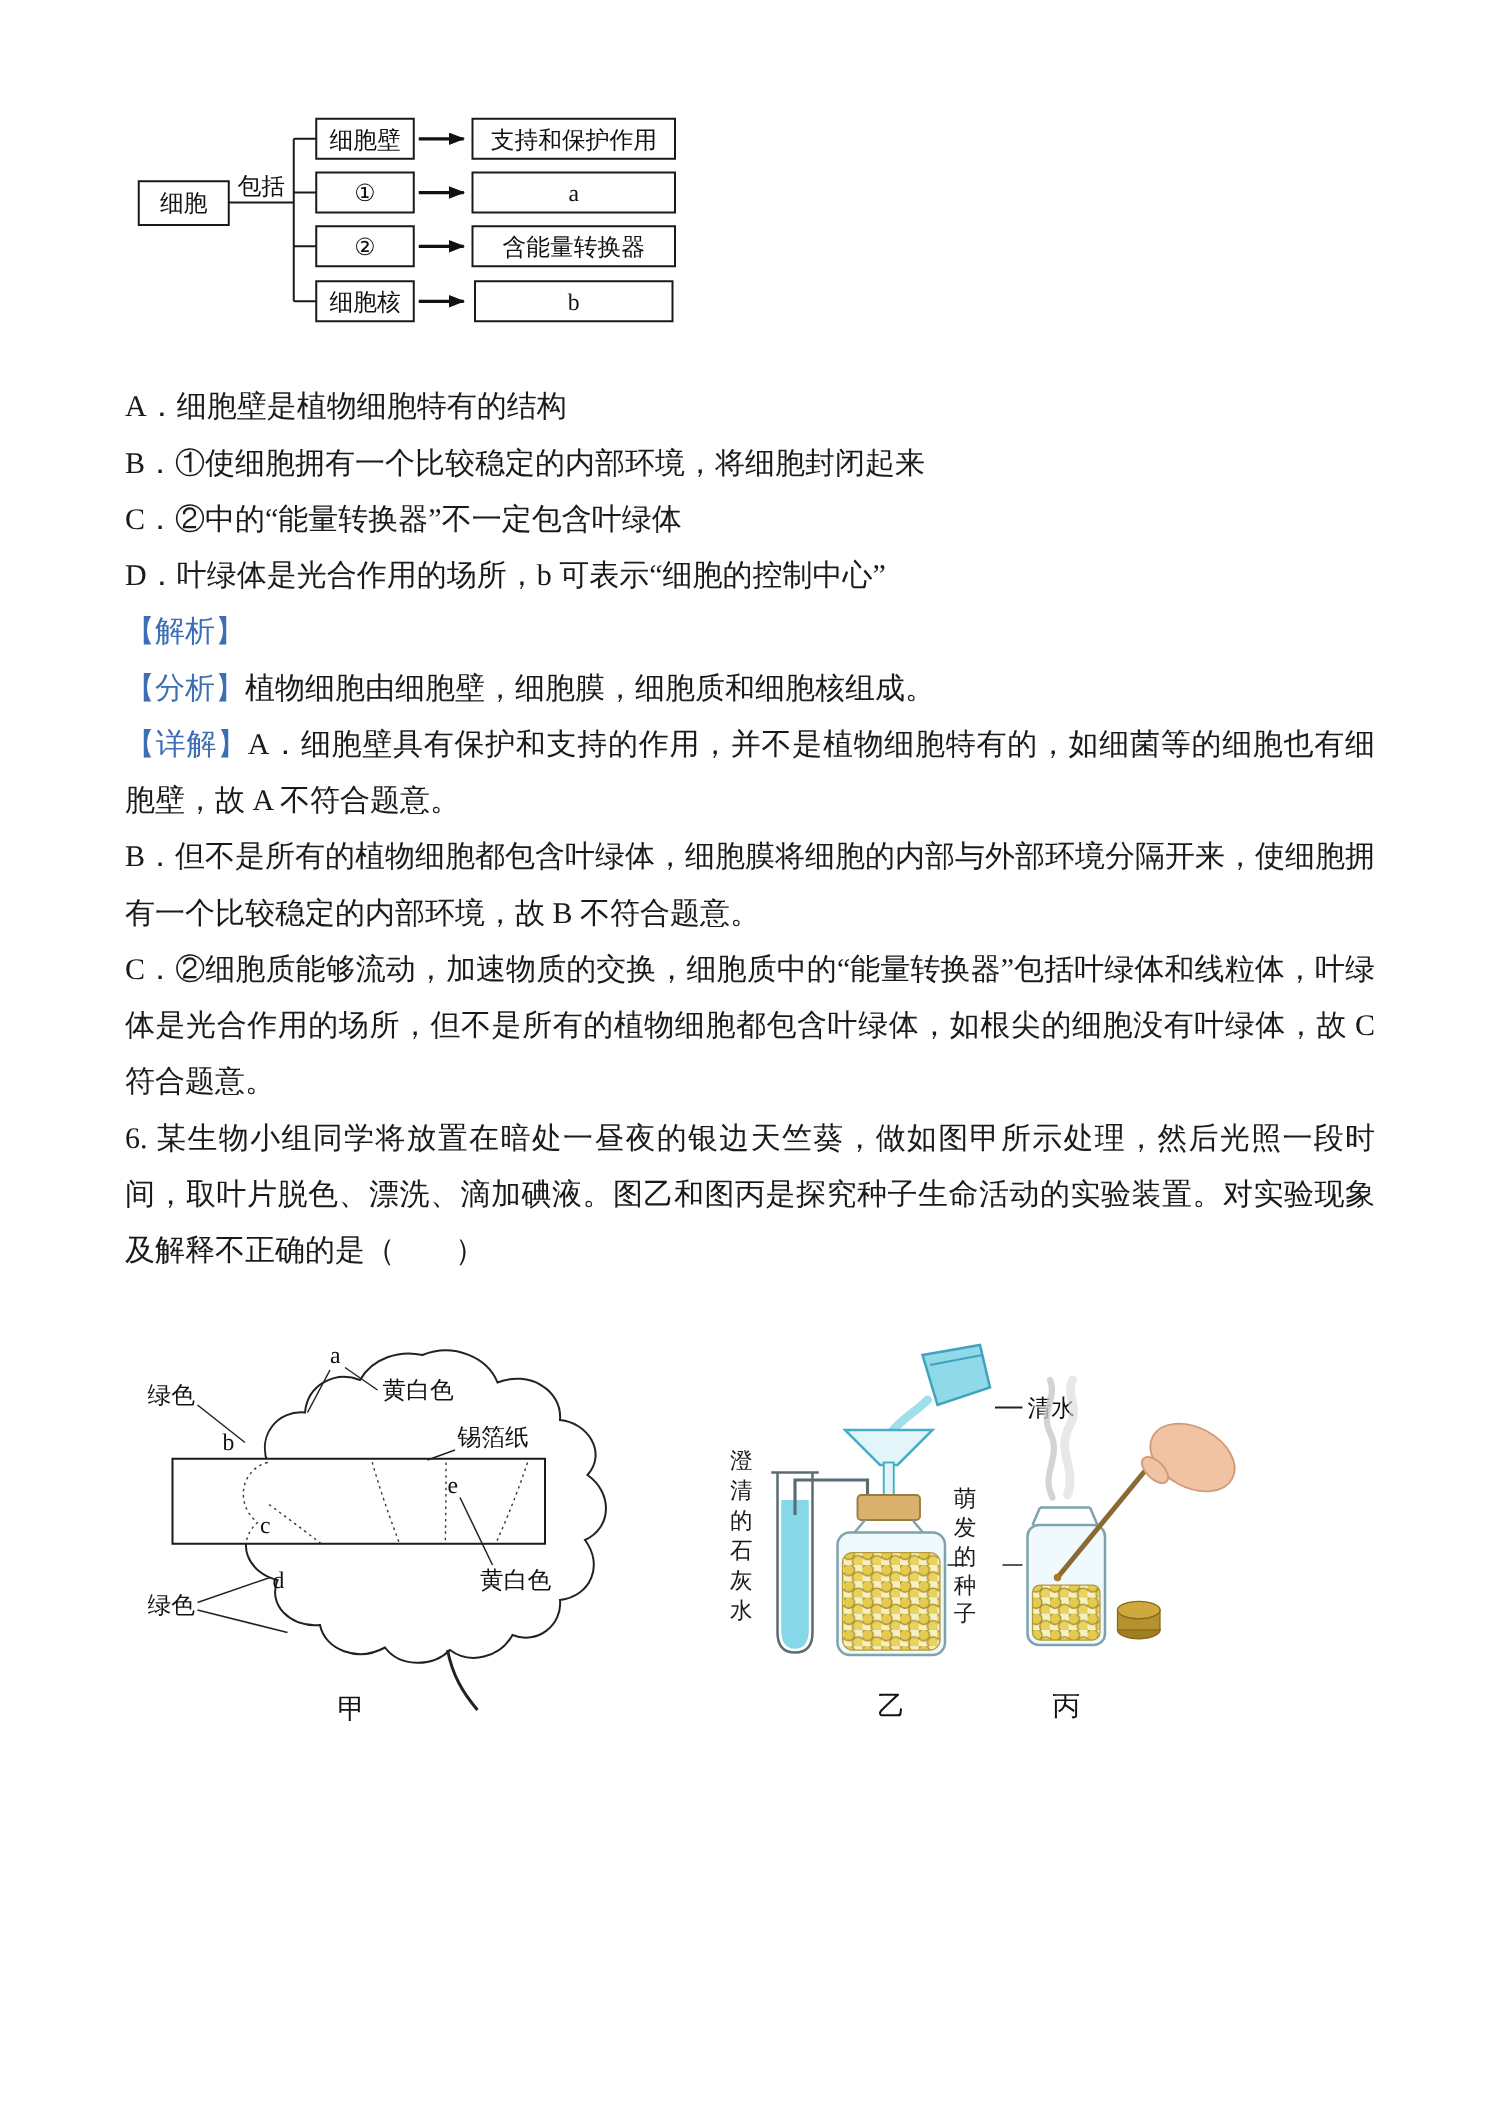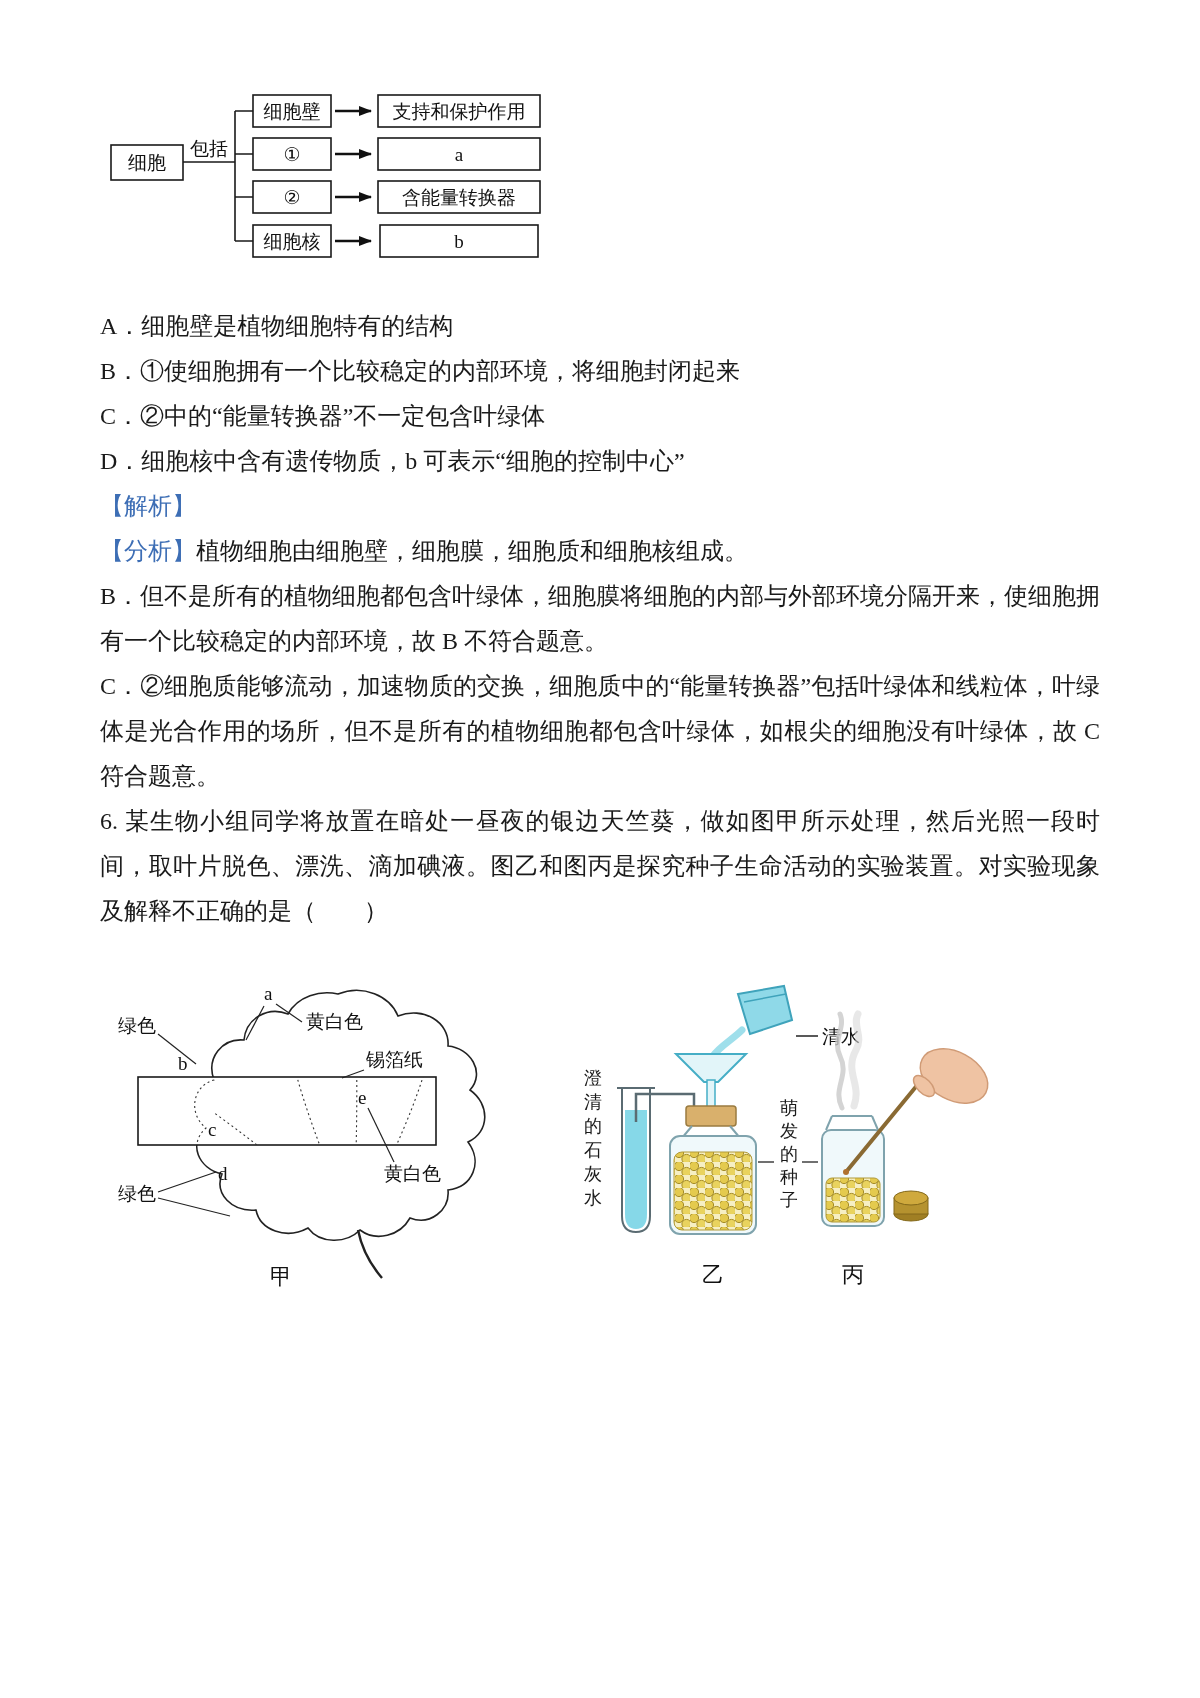--- a/index.html
+++ b/index.html
@@ -64,24 +64,25 @@
         <text x="351" y="73">a</text>
         <text x="351" y="116">含能量转换器</text>
         <text x="351" y="160">b</text>
       </g>
     </svg>
   </div>
 
   <p class="txt">A．细胞壁是植物细胞特有的结构</p>
   <p class="txt">B．①使细胞拥有一个比较稳定的内部环境，将细胞封闭起来</p>
   <p class="txt">C．②中的“能量转换器”不一定包含叶绿体</p>
-  <p class="txt">D．细胞核中含有遗传物质，b 可表示“细胞的控制中心”</p>
+  <p class="txt">D．叶绿体是光合作用的场所，b 可表示“细胞的控制中心”</p>
 
   <p class="txt"><span class="blue">【解析】</span></p>
   <p class="txt"><span class="blue">【分析】</span><span>植物细胞由细胞壁，细胞膜，细胞质和细胞核组成。</span></p>
+  <p class="txt"><span class="blue">【详解】</span><span>A．细胞壁具有保护和支持的作用，并不是植物细胞特有的，如细菌等的细胞也有细胞壁，故 A 不符合题意。</span></p>
   <p class="txt">B．但不是所有的植物细胞都包含叶绿体，细胞膜将细胞的内部与外部环境分隔开来，使细胞拥有一个比较稳定的内部环境，故 B 不符合题意。</p>
   <p class="txt">C．②细胞质能够流动，加速物质的交换，细胞质中的“能量转换器”包括叶绿体和线粒体，叶绿体是光合作用的场所，但不是所有的植物细胞都包含叶绿体，如根尖的细胞没有叶绿体，故 C 符合题意。</p>
 
   <p class="txt">6. 某生物小组同学将放置在暗处一昼夜的银边天竺葵，做如图甲所示处理，然后光照一段时间，取叶片脱色、漂洗、滴加碘液。图乙和图丙是探究种子生命活动的实验装置。对实验现象及解释不正确的是（　　）</p>
 
   <div class="figures">
 
     <div class="fig fig-jia">
       <svg width="460" height="315" viewBox="0 0 460 315">
         <defs>
@@ -213,18 +214,18 @@
           <ellipse cx="341" cy="234" rx="17" ry="7" fill="#a07f24" stroke="#84691a" stroke-width="1"></ellipse>
           <rect x="324" y="218" width="34" height="16" fill="#b5922f" stroke="#84691a" stroke-width="1"></rect>
           <ellipse cx="341" cy="218" rx="17" ry="7" fill="#cfa93d" stroke="#84691a" stroke-width="1"></ellipse>
         </g>
 
         <text x="143" y="302" font-size="22" fill="#111" text-anchor="middle">乙</text>
         <text x="283" y="302" font-size="22" fill="#111" text-anchor="middle">丙</text>
       </svg>
 
       <div class="vlabel" style="left:14px; top:86px;">澄清的石灰水</div>
-      <div class="vlabel" style="left:210px; top:118px; line-height:23px; width:20px;font-family:Liberation Mono, monospace;">萌发的种子</div>
+      <div class="vlabel" style="left:193px; top:118px; line-height:23px; width:20px;">萌发的种子</div>
     </div>
 
   </div>
 
 </div>
 
 </body></html>

